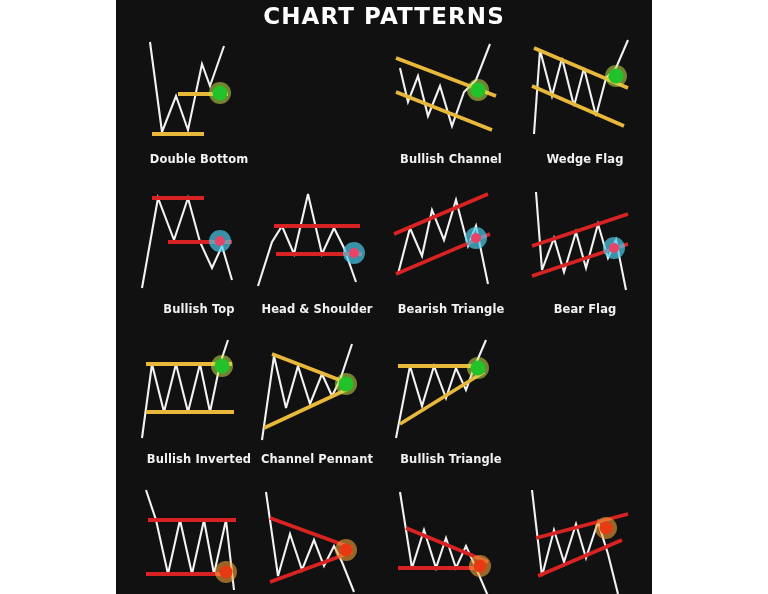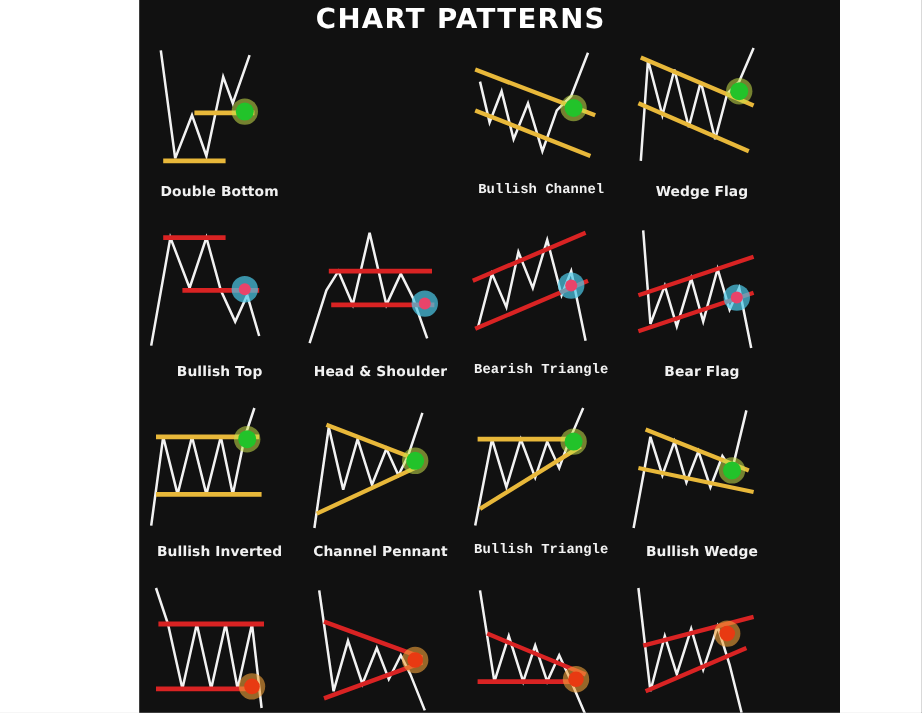--- a/index.html
+++ b/index.html
@@ -1,26 +1,26 @@
 <!DOCTYPE html>
 <html><head>
 <meta charset="utf-8">
 <style>
   html,body{margin:0;padding:0;background:#ffffff;}
   body{width:768px;height:594px;overflow:hidden;
        font-family:"DejaVu Sans","Liberation Sans",sans-serif;}
-  #poster{position:absolute;left:116px;top:0;width:584px;height:594px;
+  #poster{position:absolute;left:116px;top:0;width:536px;height:594px;
           background:#111111;overflow:hidden;}
   #title{position:absolute;left:0;top:0;width:536px;height:32px;
          display:flex;align-items:center;justify-content:center;
          color:#ffffff;font-size:23px;font-weight:bold;letter-spacing:1.1px;}
   .grid{position:absolute;left:0;top:34px;width:536px;}
   .row{position:relative;width:536px;height:150px;}
   .cell{position:absolute;width:134px;height:150px;top:0;}
-  .cell.c0{left:0;} .cell.c1{left:134px;} .cell.c2{left:268px;font-family:Liberation Mono, monospace;} .cell.c3{left:402px;}
+  .cell.c0{left:16px;} .cell.c1{left:134px;} .cell.c2{left:268px;} .cell.c3{left:402px;}
   .pane{position:absolute;left:0;top:0;width:134px;height:120px;}
   .pane svg{display:block;width:134px;height:120px;}
   .cap{position:absolute;left:0;top:118px;width:134px;text-align:center;
        color:#f2f2f2;font-size:11.5px;font-weight:bold;letter-spacing:.1px;
        white-space:nowrap;}
 </style>
 </head>
 <body>
 
 <div id="poster">
@@ -181,34 +181,20 @@
             <line x1="16" y1="90" x2="100" y2="38" stroke="#e8b83a" stroke-width="3.6"></line>
             <g>
               <circle cx="94" cy="34" r="11" fill="#c9e04a" opacity="0.55"></circle>
               <circle cx="94" cy="34" r="7.5" fill="#22c32a"></circle>
             </g>
           </svg>
         </div>
         <div class="cap">Bullish Triangle</div>
       </div>
 
-      <div class="cell c3">
-        <div class="pane">
-          <svg viewBox="0 0 134 120">
-            <polyline points="10,106 24,30 34,62 44,34 54,68 64,42 74,72 84,46 92,58 104,8" fill="none" stroke="#f2f2f2" stroke-width="2.1"></polyline>
-            <line x1="20" y1="24" x2="106" y2="58" stroke="#e8b83a" stroke-width="3.6"></line>
-            <line x1="14" y1="56" x2="110" y2="76" stroke="#e8b83a" stroke-width="3.6"></line>
-            <g>
-              <circle cx="92" cy="58" r="11" fill="#c9e04a" opacity="0.55"></circle>
-              <circle cx="92" cy="58" r="7.5" fill="#22c32a"></circle>
-            </g>
-          </svg>
-        </div>
-        <div class="cap">Bullish Wedge</div>
-      </div>
     </div>
 
     <div class="row row4">
 
       <div class="cell c0">
         <div class="pane">
           <svg viewBox="0 0 134 120">
             <polyline points="14,6 24,36 36,90 48,36 60,90 72,36 82,90 94,36 102,106" fill="none" stroke="#f2f2f2" stroke-width="2.1"></polyline>
             <line x1="16" y1="36" x2="104" y2="36" stroke="#d92323" stroke-width="4"></line>
             <line x1="14" y1="90" x2="100" y2="90" stroke="#d92323" stroke-width="4"></line>

